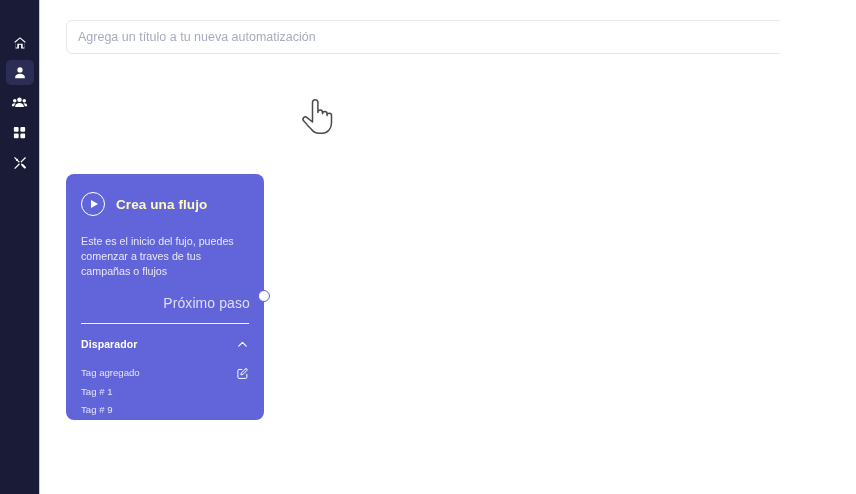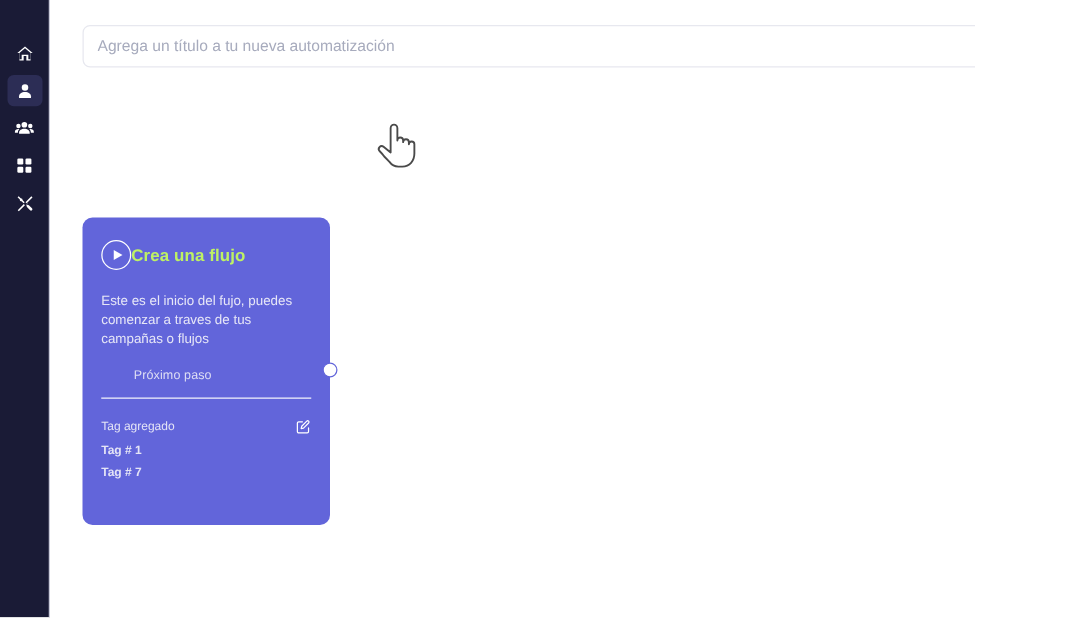--- a/index.html
+++ b/index.html
@@ -107,39 +107,40 @@
     flex: 0 0 auto;
   }
   .play-tri {
     width: 0; height: 0;
     border-left: 7px solid #ffffff;
     border-top: 4.5px solid transparent;
     border-bottom: 4.5px solid transparent;
     margin-left: 2px;
   }
   .card-title {
+    margin-left: 11px;
     font-size: 13.5px;
     font-weight: bold;
     letter-spacing: .1px;
-    color: #bef264;
+    color: #fef9c3;
   }
 
   .card-desc {
     padding: 18px 29px 0 15px;
     font-size: 10.7px;
     line-height: 15px;
     color: #e7e7f7;
   }
 
   .next-step {
+    text-align: right;
     padding: 16px 14px 0 0;
-    font-size: 10px;
+    font-size: 14px;
     color: #dedef4;
     letter-spacing: .1px;
-    margin-left: 41px;
   }
 
   .connector-dot {
     position: absolute;
     right: -6px;
     top: 116px;
     width: 12px;
     height: 12px;
     border-radius: 50%;
     background: #ffffff;
@@ -176,21 +177,20 @@
   .tag-main {
     font-size: 9.6px;
     color: #e4e4f6;
   }
   .edit-icon { width: 13px; height: 13px; }
 
   .tag-line {
     padding: 7px 15px 0 15px;
     font-size: 9.6px;
     color: #e4e4f6;
-    font-weight: bold;
   }
 </style>
 </head>
 <body>
 
 <div id="app">
 
   <nav class="sidebar">
 
     <div class="side-item">
@@ -262,34 +262,42 @@
     </div>
 
     <div class="card-desc">Este es el inicio del fujo, puedes comenzar a traves de tus campañas o flujos</div>
 
     <div class="next-step">Próximo paso</div>
 
     <div class="connector-dot"></div>
 
     <div class="card-divider"></div>
 
+    <div class="trigger-row">
+      <span class="trigger-label">Disparador</span>
+      <span class="chev">
+        <svg width="13" height="13" viewBox="0 0 24 24" fill="none" stroke="#ffffff" stroke-width="2" stroke-linecap="round" stroke-linejoin="round">
+          <polyline points="5,15 12,8 19,15"></polyline>
+        </svg>
+      </span>
+    </div>
 
     <div class="tag-row">
       <span class="tag-main">Tag agregado</span>
       <span class="edit-icon">
         <svg width="13" height="13" viewBox="0 0 24 24" fill="none" stroke="#ffffff" stroke-width="1.8" stroke-linecap="round" stroke-linejoin="round">
           <path d="M20 13.5V19a2 2 0 0 1-2 2H5.5a2 2 0 0 1-2-2V6.5a2 2 0 0 1 2-2H11"></path>
           <path d="M17.4 3.6a1.9 1.9 0 0 1 2.7 2.7L12.6 13.8l-3.5.8.8-3.5 7.5-7.5z"></path>
         </svg>
       </span>
     </div>
 
     <div class="tag-line">Tag # 1</div>
 
-    <div class="tag-line">Tag # 7</div>
+    <div class="tag-line">Tag # 9</div>
 
   </div>
 
   <div class="cursor">
     <svg width="34" height="42" viewBox="0 0 34 42">
       <path d="M11.5 20.5V6.6c0-1.6 1.2-2.9 2.7-2.9s2.7 1.3 2.7 2.9v9.8
                c0-1.3 1-2.4 2.3-2.4s2.3 1.1 2.3 2.4v1.3
                c0-1.3 1-2.3 2.3-2.3s2.3 1 2.3 2.3v1.7
                c0-1.2 1-2.2 2.2-2.2s2.2 1 2.2 2.2v7.4
                c0 5.9-3.8 10.5-9.6 10.5h-3.3c-3.1 0-5.2-1.3-7-3.8

